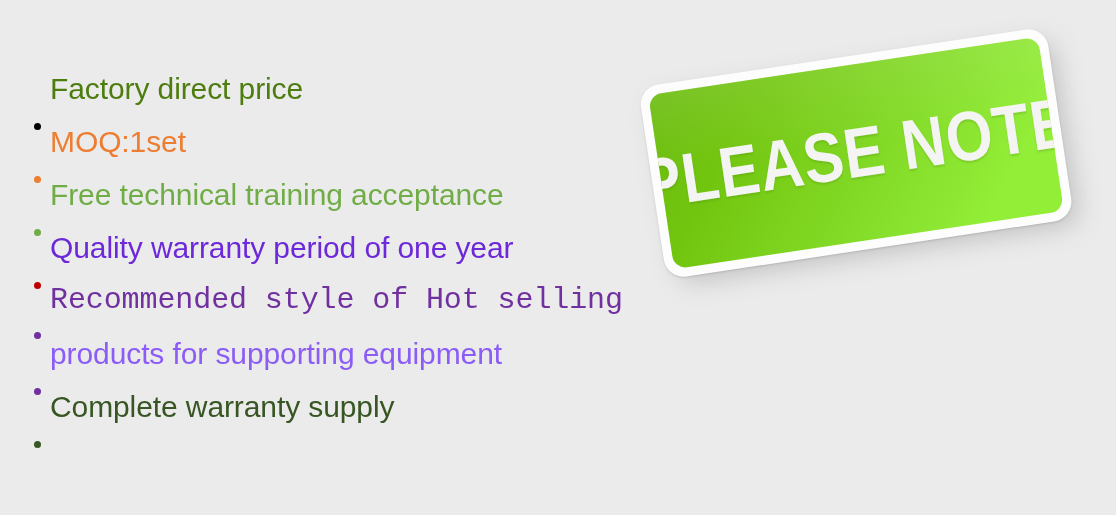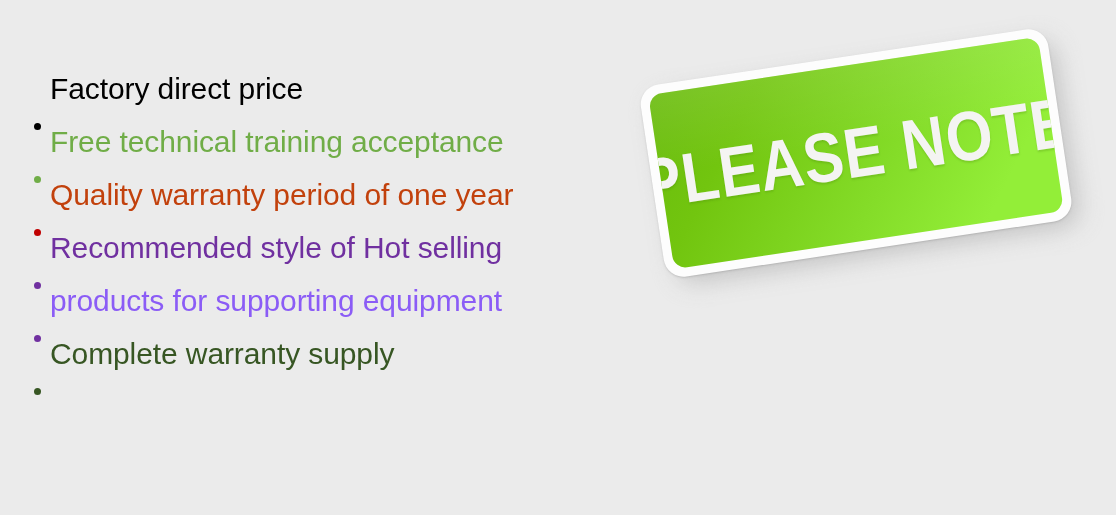--- a/index.html
+++ b/index.html
@@ -154,31 +154,35 @@
   }
 </style>
 </head>
 <body style="background: rgb(235, 235, 235);">
 
 <div id="slide" style="background: rgb(235, 235, 235);">
 
   <ul id="bullet-list">
     <li class="bullet-row" style="color: rgb(0, 0, 0);">
       <span class="bullet-dot" style="color: rgb(0, 0, 0);"></span>
-      <span class="bullet-text" style="color: #000000;">Factory direct price</span>
+      <span class="bullet-text" style="color: #4d7c0f;">Factory direct price</span>
+    </li>
+    <li class="bullet-row" style="color: rgb(237, 125, 49);">
+      <span class="bullet-dot" style="color: rgb(237, 125, 49);"></span>
+      <span class="bullet-text" style="color: rgb(237, 125, 49);">MOQ:1set</span>
     </li>
     <li class="bullet-row" style="color: rgb(112, 173, 71);">
       <span class="bullet-dot" style="color: rgb(112, 173, 71);"></span>
       <span class="bullet-text" style="color: rgb(112, 173, 71);">Free technical training acceptance</span>
     </li>
     <li class="bullet-row" style="color: rgb(192, 0, 0);">
       <span class="bullet-dot" style="color: rgb(192, 0, 0);"></span>
-      <span class="bullet-text" style="color: #c2410c;">Quality warranty period of one year</span>
-    </li>
-    <li class="bullet-row" style="color: rgb(112, 48, 160);">
+      <span class="bullet-text" style="color: #6d28d9;">Quality warranty period of one year</span>
+    </li>
+    <li class="bullet-row" style="color: rgb(112, 48, 160); font-family: Liberation Mono, monospace;">
       <span class="bullet-dot" style="color: rgb(112, 48, 160);"></span>
       <span class="bullet-text" style="color: rgb(112, 48, 160);">Recommended style of Hot selling</span>
     </li>
     <li class="bullet-row" style="color: rgb(112, 48, 160);">
       <span class="bullet-dot" style="color: rgb(112, 48, 160);"></span>
       <span class="bullet-text" style="color: #8b5cf6;">products for supporting equipment</span>
     </li>
     <li class="bullet-row" style="color: rgb(55, 86, 35);">
       <span class="bullet-dot" style="color: rgb(55, 86, 35);"></span>
       <span class="bullet-text" style="color: rgb(55, 86, 35);">Complete warranty supply</span>

